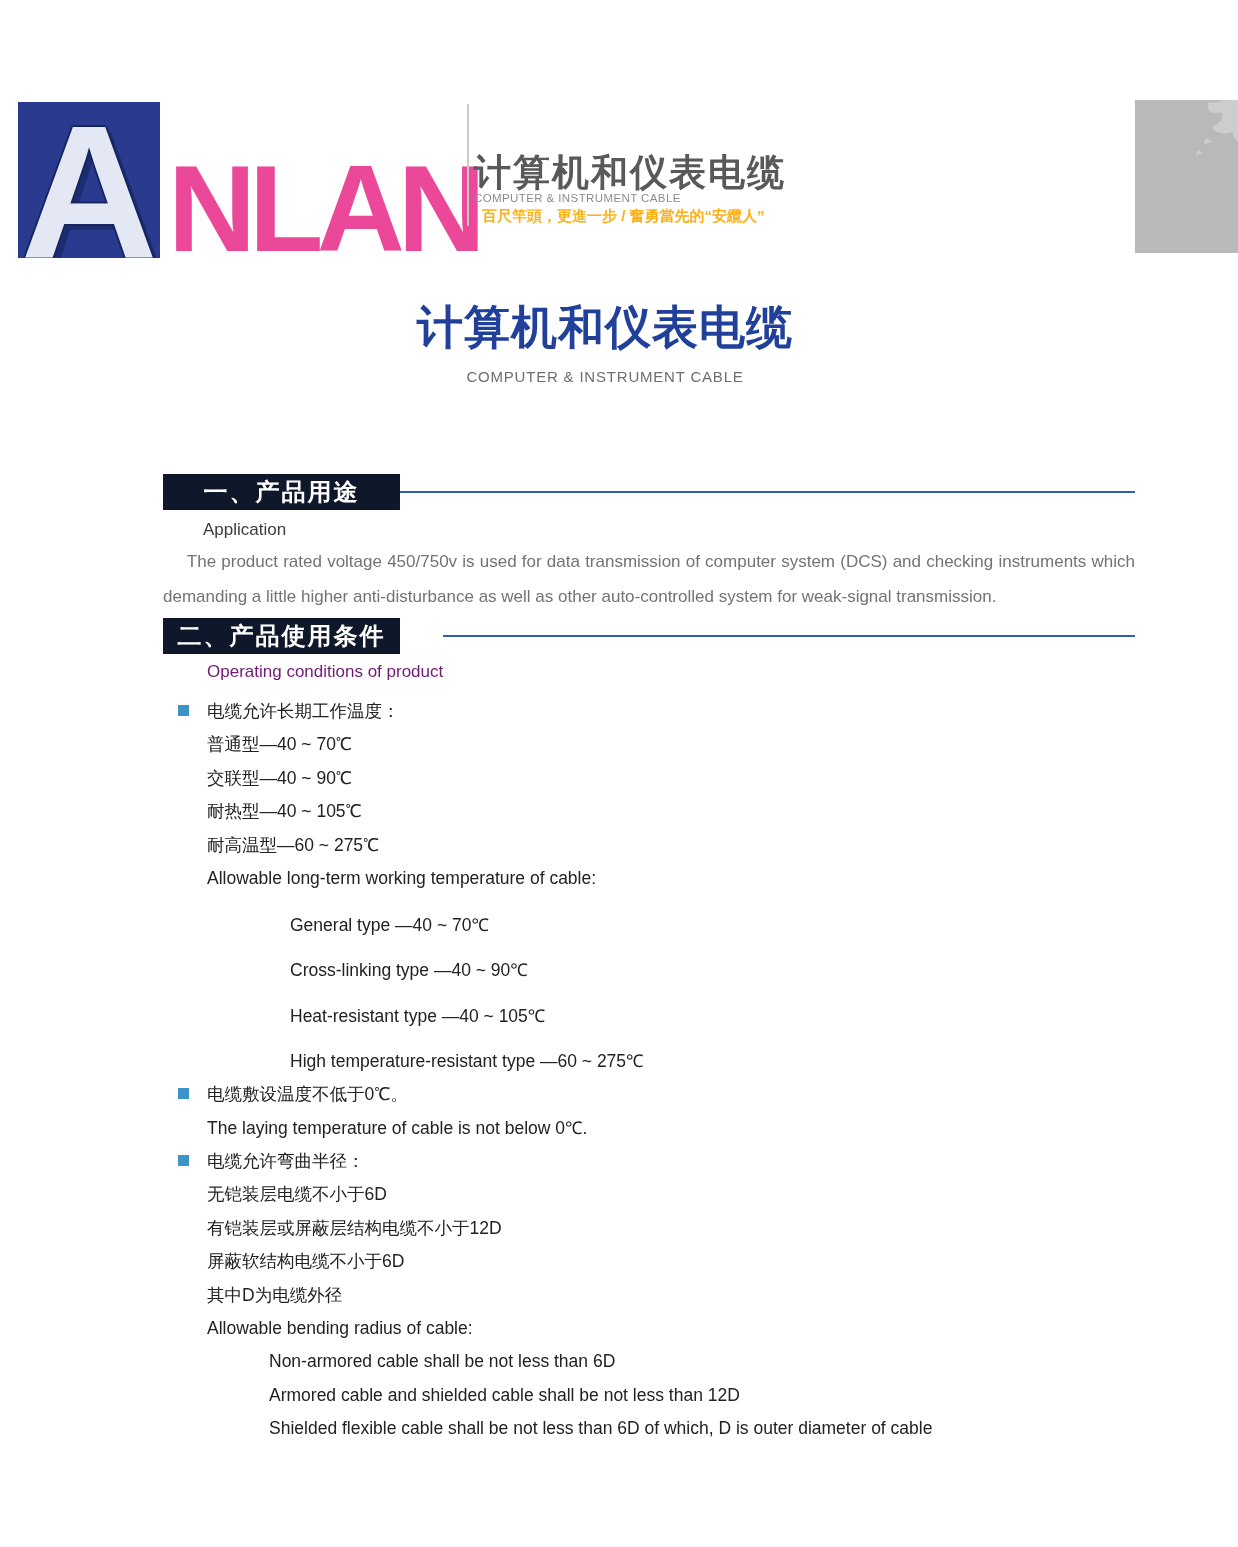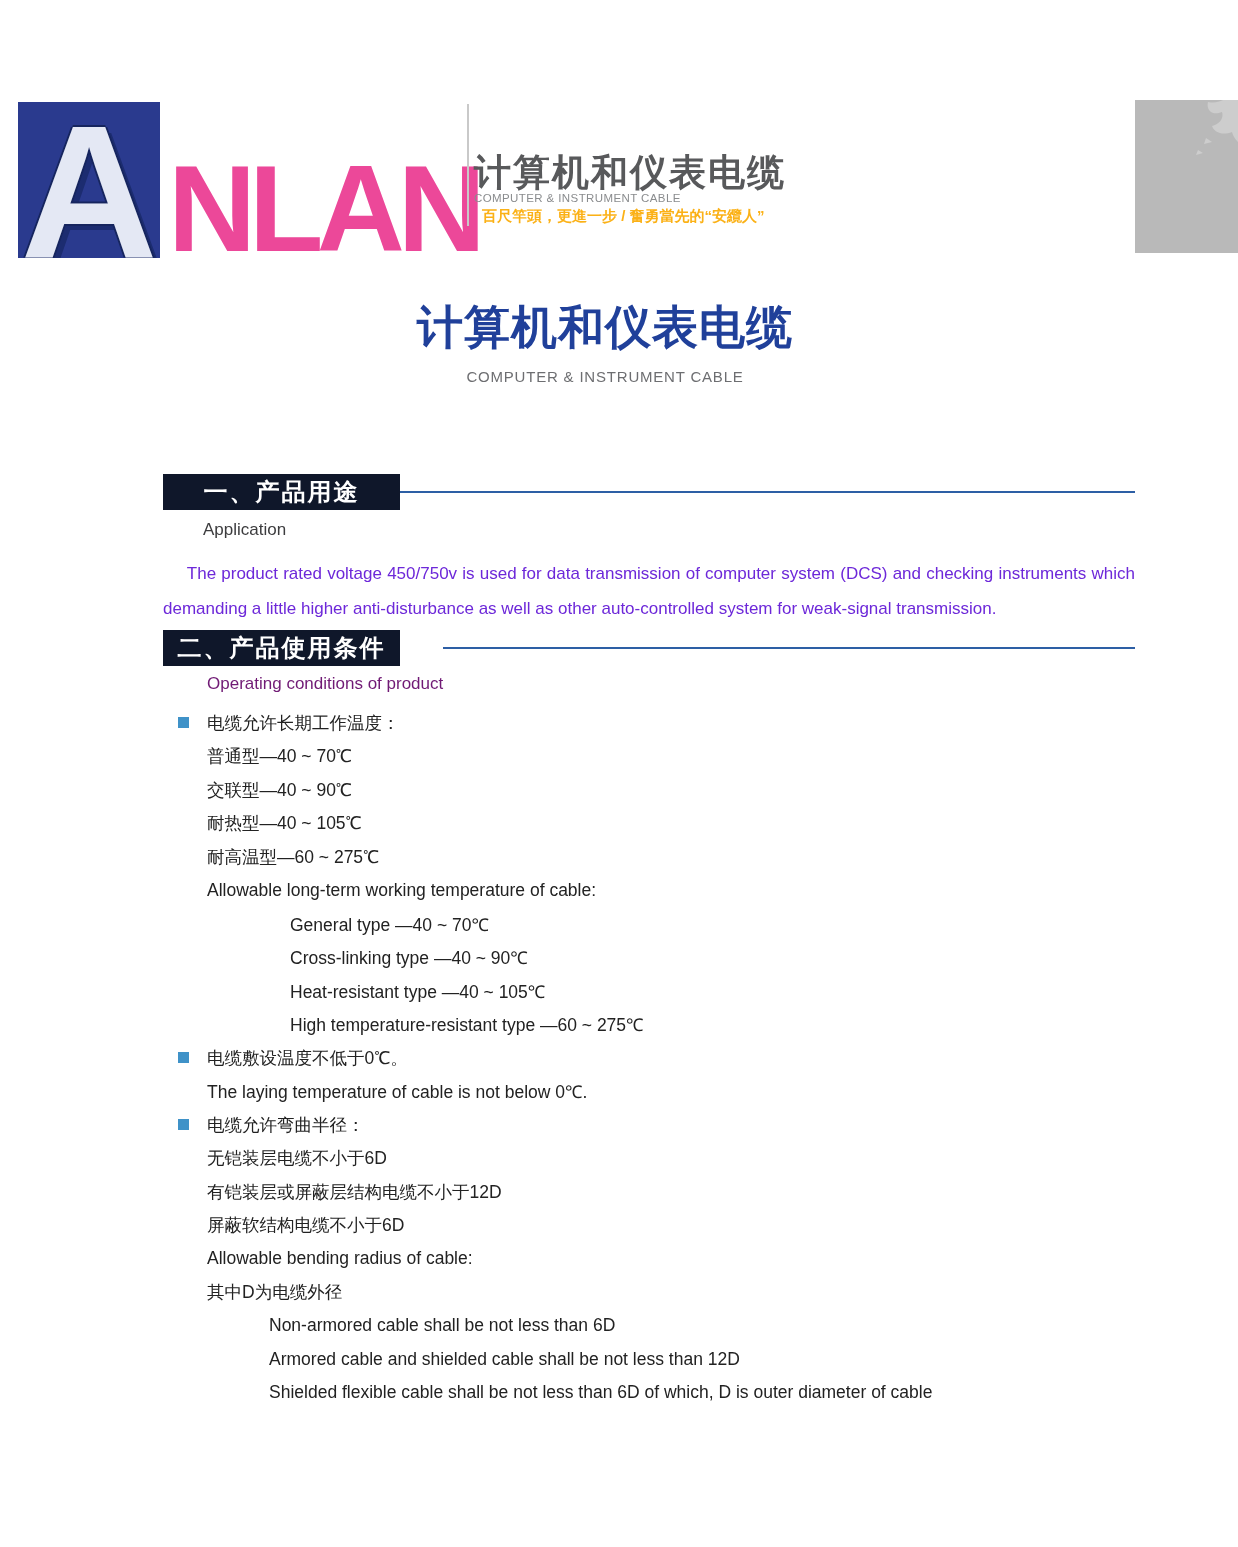--- a/index.html
+++ b/index.html
@@ -89,35 +89,35 @@
   .sub-heading {
     margin:10px 0 0 40px;
     font-size:17px; color:#3c3c3e; height:22px;
   }
   .para-cn {
     margin-top:21px;
     font-size:17.5px; color:#1f1f1f;
     line-height:35px; text-align:justify; text-indent:2em;
   }
   .para-en {
-    margin-top:14px;
-    font-size:17px; color:#6d28d9;
+    margin-top:2px;
+    font-size:17px; color:#737373;
     line-height:35px; text-align:justify; text-indent:1.4em;
   }
   .section-2 { margin-top:4px;gap:43px; }
   .sub-heading-2 { margin:8px 0 0 44px; font-size:17px; color:#701a75; height:22px; }
 
   .cond-list { margin-top:10px; }
   .cond-line {
     display:flex; align-items:center;
     height:33.5px;
     font-size:17.5px; color:#222222;
   }
   .cond-line.plain   { padding-left:44px; }
-  .cond-line.indent2 { padding-left:127px; }
+  .cond-line.indent2 { padding-left:127px;margin-top:12px; }
   .cond-line.indent1 { padding-left:106px; }
   .sq-bullet {
     width:11px; height:11px; background:#3f92c8;
     margin-left:15px; margin-right:18px; flex:0 0 auto;
   }
 </style>
 </head>
 <body>
 
 <div class="page">
@@ -203,24 +203,24 @@
       <div class="cond-line plain">
         <span>无铠装层电缆不小于6D</span>
       </div>
       <div class="cond-line plain">
         <span>有铠装层或屏蔽层结构电缆不小于12D</span>
       </div>
       <div class="cond-line plain">
         <span>屏蔽软结构电缆不小于6D</span>
       </div>
       <div class="cond-line plain">
+        <span>其中D为电缆外径</span>
+      </div>
+      <div class="cond-line plain">
         <span>Allowable bending radius of cable:</span>
-      </div>
-      <div class="cond-line plain">
-        <span>其中D为电缆外径</span>
       </div>
       <div class="cond-line indent1">
         <span>Non-armored cable shall be not less than 6D</span>
       </div>
       <div class="cond-line indent1">
         <span>Armored cable and shielded cable shall be not less than 12D</span>
       </div>
       <div class="cond-line indent1">
         <span>Shielded flexible cable shall be not less than 6D of which, D is outer diameter of cable</span>
       </div>

